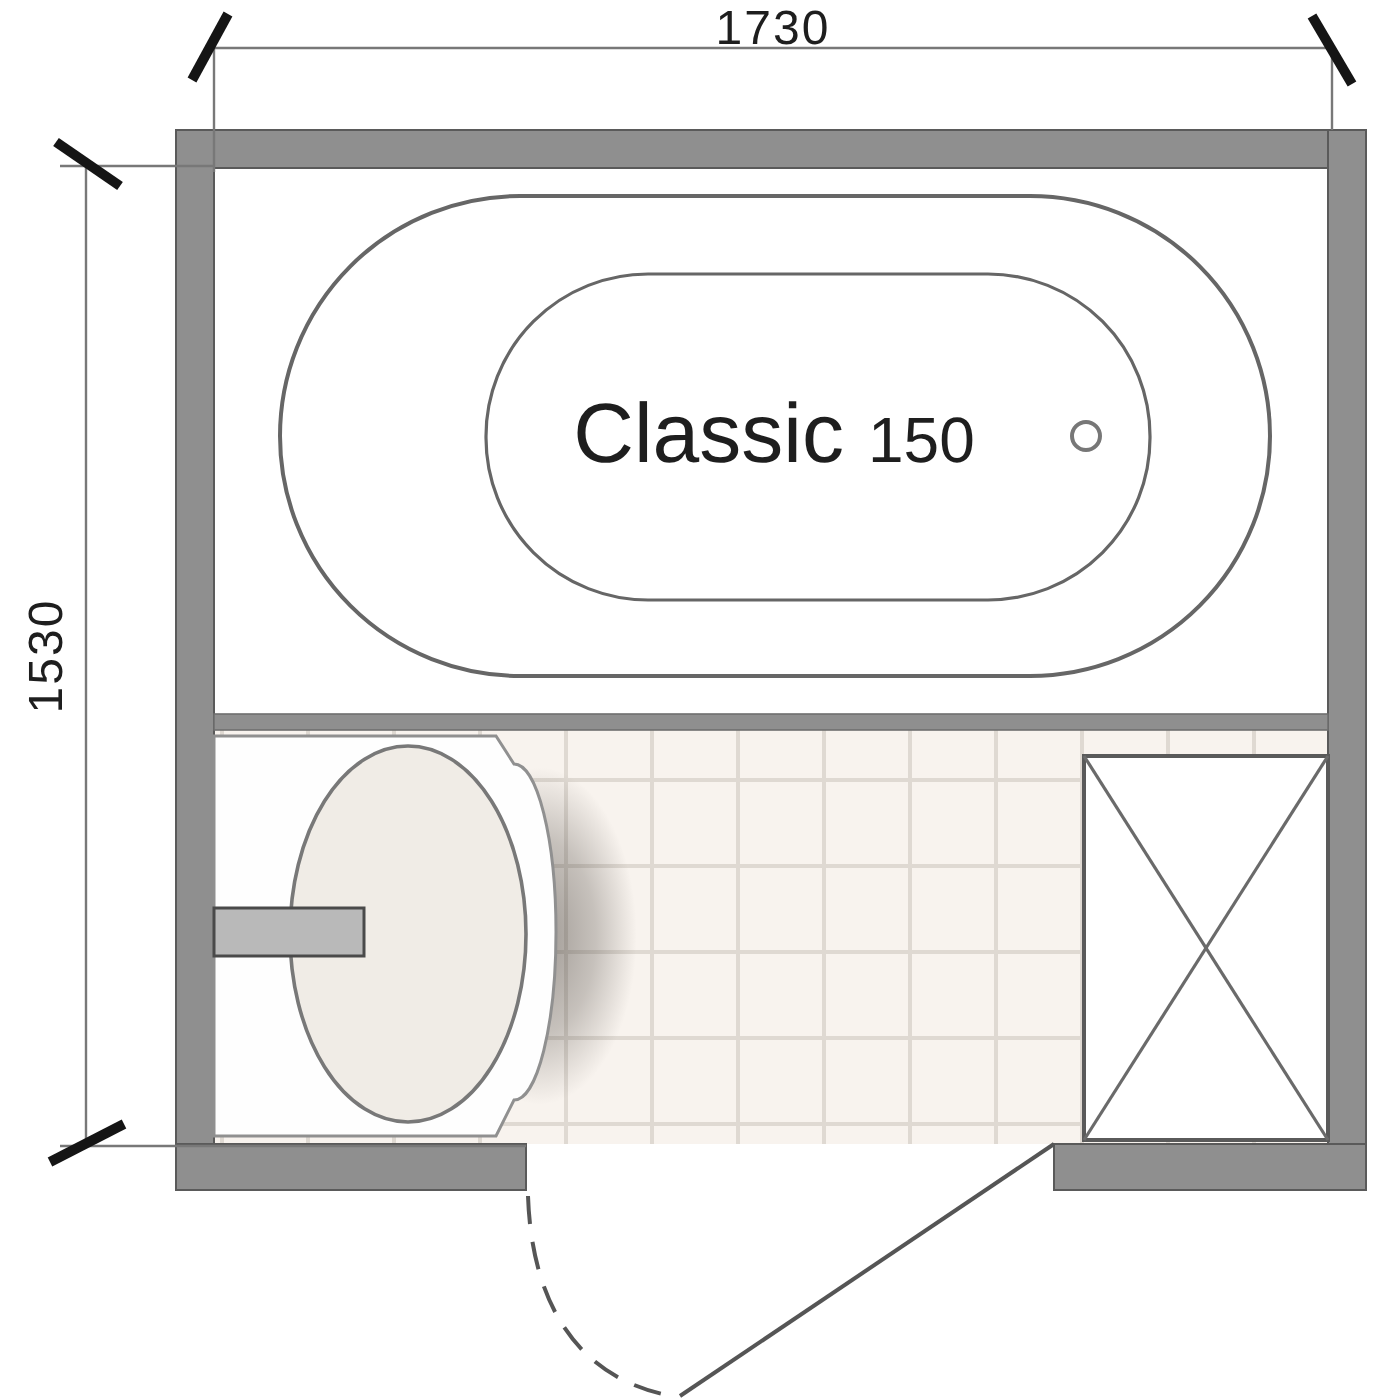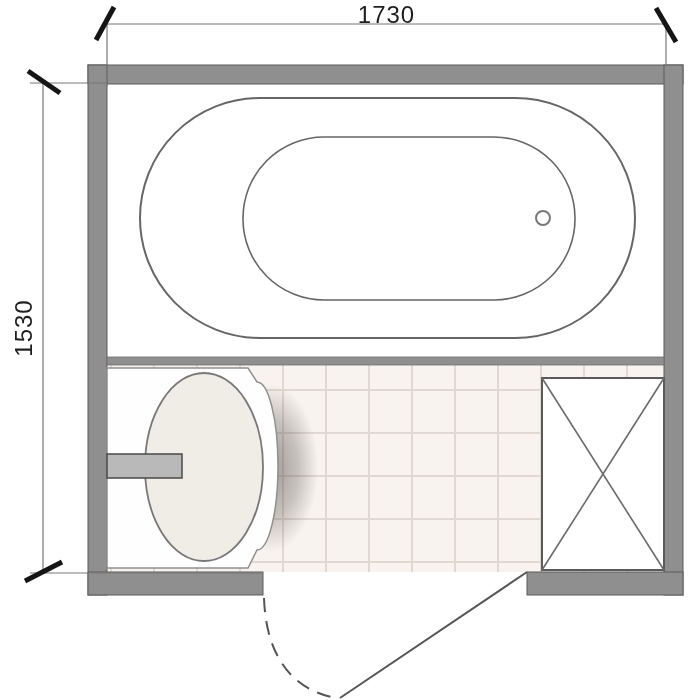--- a/index.html
+++ b/index.html
@@ -86,14 +86,18 @@
     <line x1="30" y1="83" x2="107" y2="83" stroke="#787878" stroke-width="1.2"></line>
     <line x1="30" y1="573" x2="263" y2="573" stroke="#787878" stroke-width="1.2"></line>
     <line x1="28" y1="71" x2="60" y2="93" stroke="#151515" stroke-width="5"></line>
     <line x1="25" y1="581" x2="62" y2="562" stroke="#151515" stroke-width="5"></line>
   </svg>
 
   <div class="dim-label-top">1730</div>
 
   <div class="dim-label-left">1530</div>
 
+  <div class="tub-label">
+    <span class="brand">Classic</span>
+    <span class="size">150</span>
+  </div>
 
 </div>
 
 </body></html>

